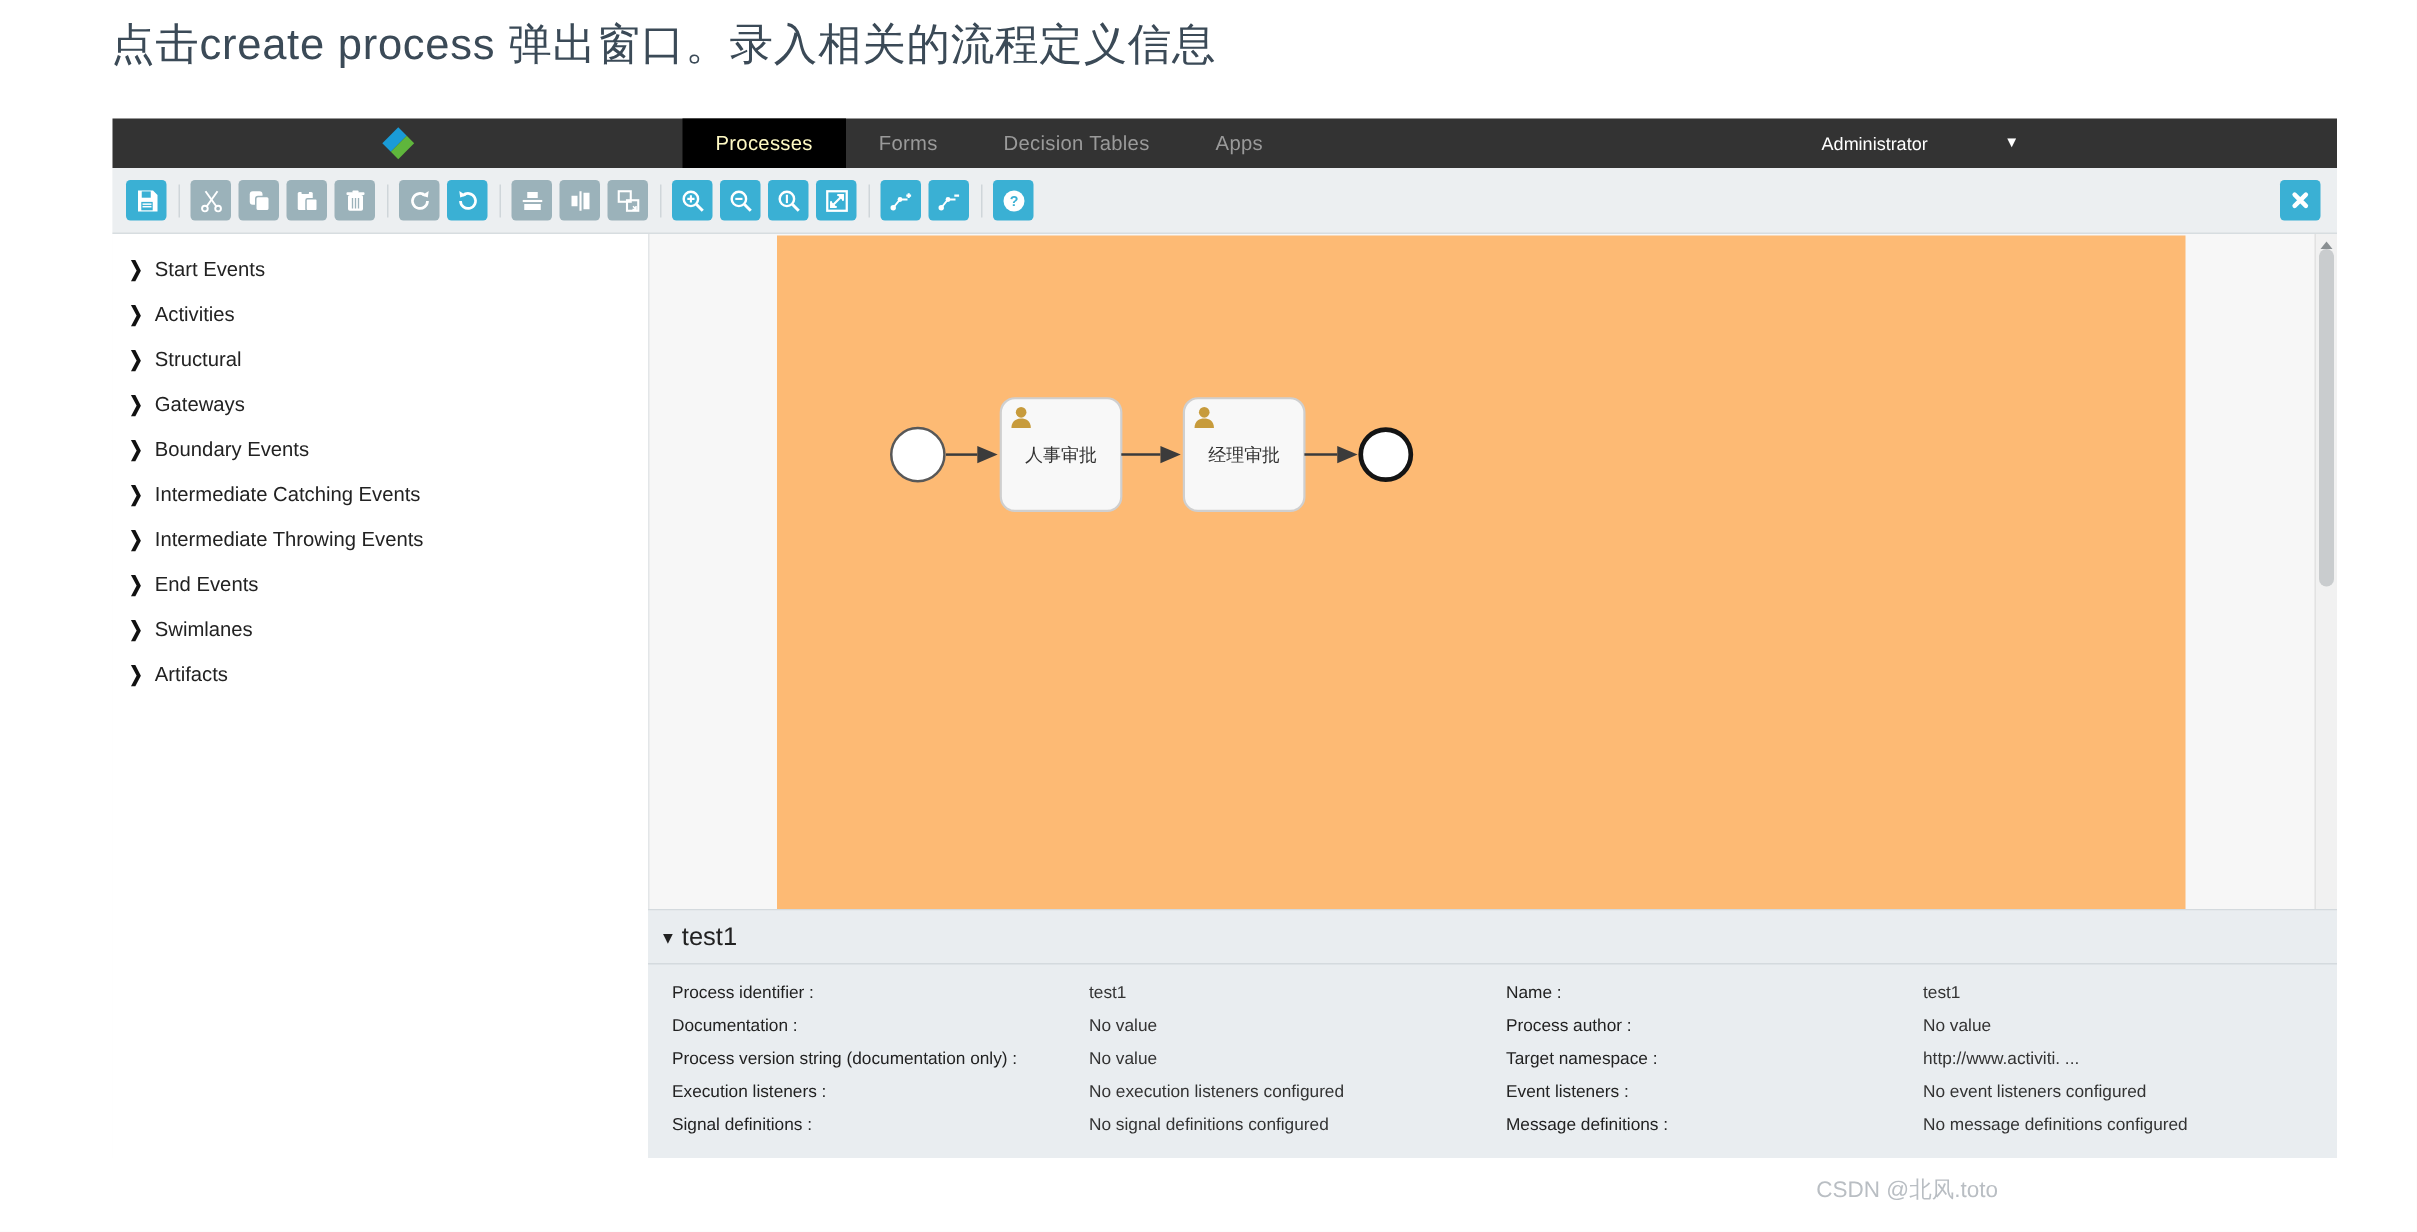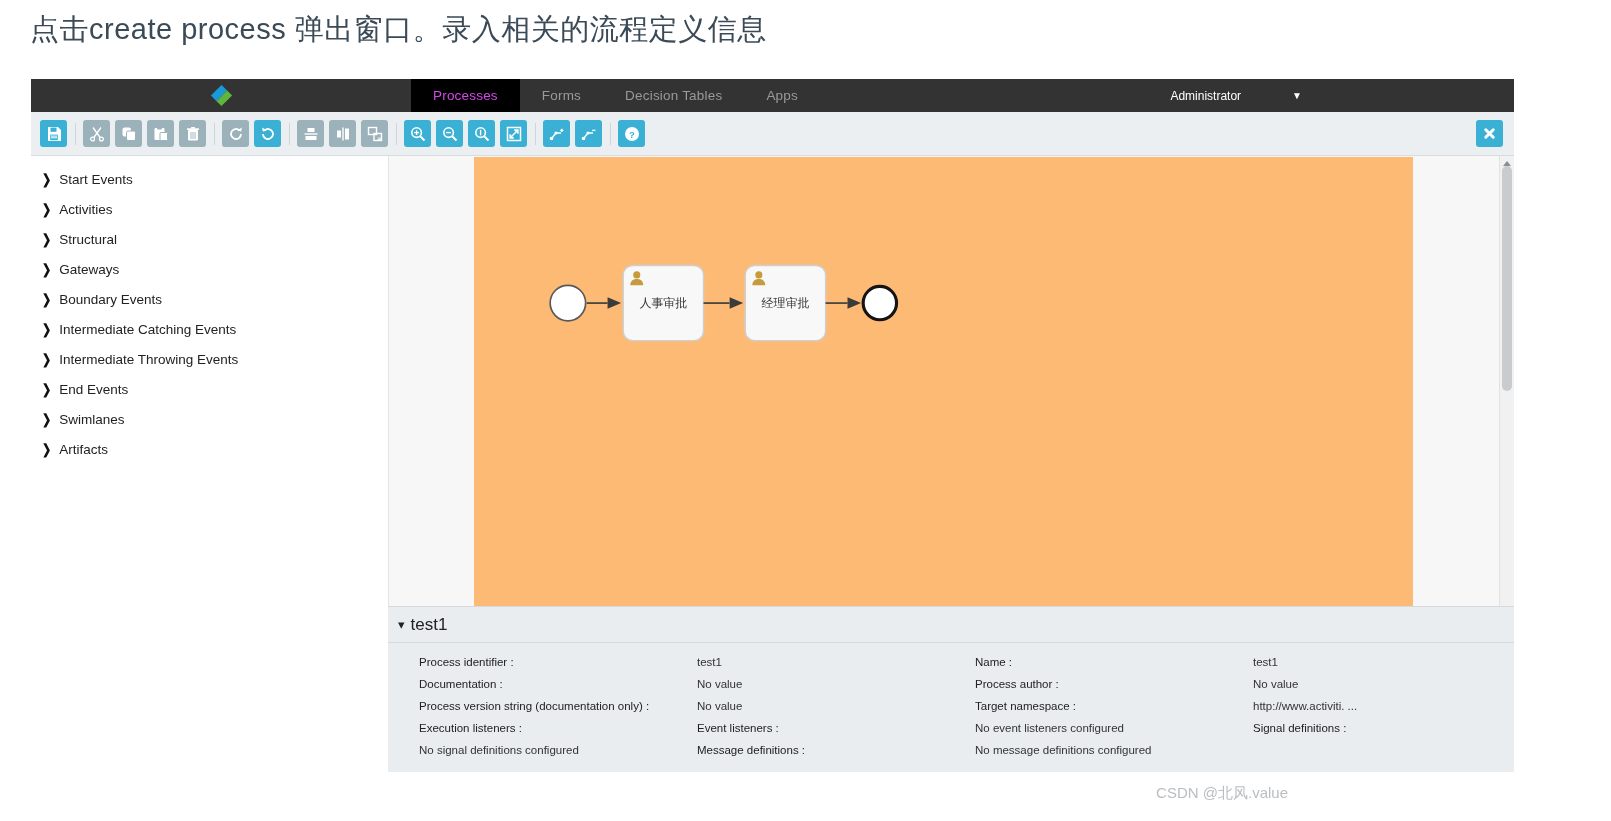--- a/index.html
+++ b/index.html
@@ -3,21 +3,21 @@
 <meta charset="utf-8">
 <style>
   * { box-sizing: border-box; }
   html, body {
     margin: 0; padding: 0;
     width: 1611px; height: 821px;
     background: #ffffff;
     font-family: "Liberation Sans", sans-serif;
     overflow: hidden;
   }
-  #root { position: relative; width: 1306px; height: 821px; background:#fff; }
+  #root { position: relative; width: 1306px; height: 821px; background:#fff;margin-left:44px; }
 
   
   .caption {
     position: absolute; left: 30px; top: 10px;
     font-size: 29px; color: #3b4a57;
     font-family: "Liberation Sans", sans-serif;
     letter-spacing: 0.5px;
     white-space: nowrap;
   }
 
@@ -40,21 +40,21 @@
   .diamond { width: 15px; height: 15px; transform: rotate(45deg); position: relative; }
   .diamond .d-l { position:absolute; left:0; top:0; width:50%; height:100%; background:#1a9bd7; }
   .diamond .d-r { position:absolute; right:0; top:0; width:50%; height:100%; background:#5fb63c; }
 
   .nav-tabs { display: flex; align-items: stretch; }
   .nav-tab {
     padding: 0 22px; display: flex; align-items: center;
     color: #9a9a9a; font-size: 13.5px; letter-spacing: .2px;
     cursor: pointer; position: relative;
   }
-  .nav-tab.active { background: #000; color: #d946ef; }
+  .nav-tab.active { background: #000; color: #fef9c3; }
   .nav-tab.active:after {
     content: ""; position: absolute; left: 50%; bottom: -7px; margin-left: -7px;
     border-left: 7px solid transparent; border-right: 7px solid transparent;
     border-top: 7px solid #000;
   }
   .nav-user {
     position: absolute; right: 0; top: 0; height: 33px;
     display: flex; align-items: center; padding-right: 212px;
     color: #ffffff; font-size: 12px; gap: 46px;
   }
@@ -129,21 +129,21 @@
     height: 166px; background: #e9edf0; border-top: 1px solid #d4dade;
   }
   .props-header {
     height: 36px; display: flex; align-items: center;
     padding-left: 10px; font-size: 17px; color: #222;
     border-bottom: 1px solid #d4dade; background:#e9edf0;
   }
   .props-header .caret { font-size: 13px; margin-right: 6px; }
   .props-grid {
     display: grid; grid-template-columns: 278px 278px 278px 290px;
-    padding: 8px 0 0 31px; row-gap: 0;
+    padding: 8px 0 0 16px; row-gap: 0;
   }
   .p-label { font-size: 11.5px; color: #222; height: 22px; line-height: 22px; }
   .p-value { font-size: 11.5px; color: #333; height: 22px; line-height: 22px; }
 
   
   .watermark {
     position: absolute; right: 18px; bottom: 18px;
     font-size: 15px; color: #b9bec3;
   }
 </style>
@@ -440,27 +440,28 @@
           <div class="p-value">No value</div>
           <div class="p-label">Process author :</div>
           <div class="p-value">No value</div>
 
           <div class="p-label">Process version string (documentation only) :</div>
           <div class="p-value">No value</div>
           <div class="p-label">Target namespace :</div>
           <div class="p-value">http://www.activiti. ...</div>
 
           <div class="p-label">Execution listeners :</div>
+          <div class="p-value">No execution listeners configured</div>
           <div class="p-label">Event listeners :</div>
           <div class="p-value">No event listeners configured</div>
 
           <div class="p-label">Signal definitions :</div>
           <div class="p-value">No signal definitions configured</div>
           <div class="p-label">Message definitions :</div>
           <div class="p-value">No message definitions configured</div>
         </div>
       </div>
 
     </div>
   </div>
 
-  <div class="watermark">CSDN @北风.value</div>
+  <div class="watermark">CSDN @北风.toto</div>
 </div>
 
 </body></html>

